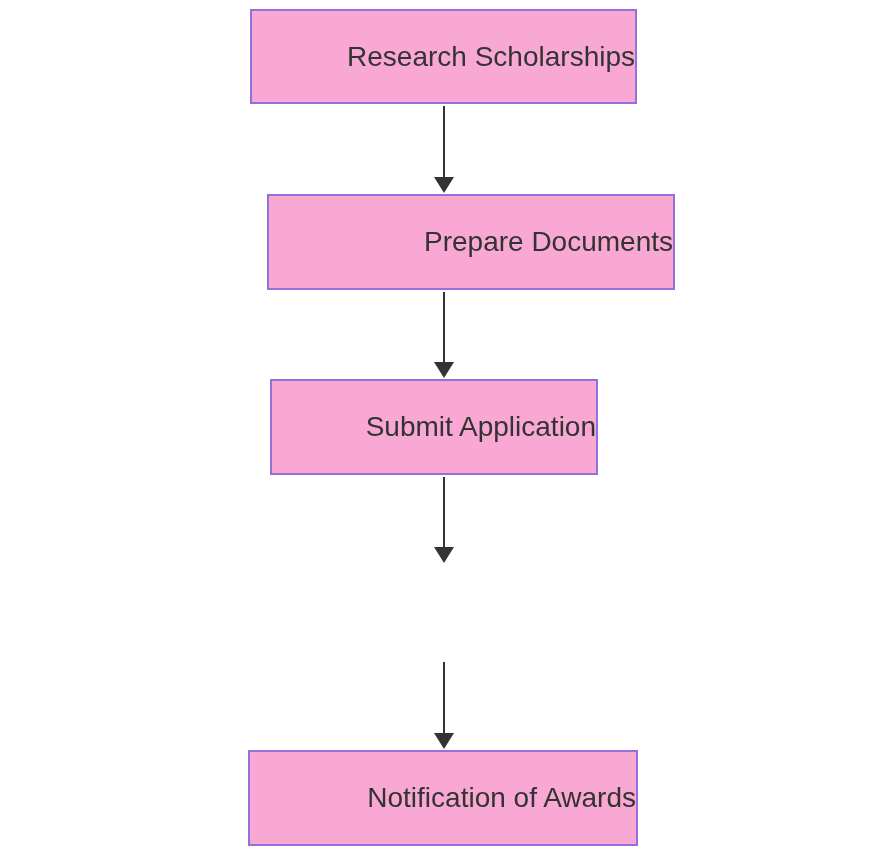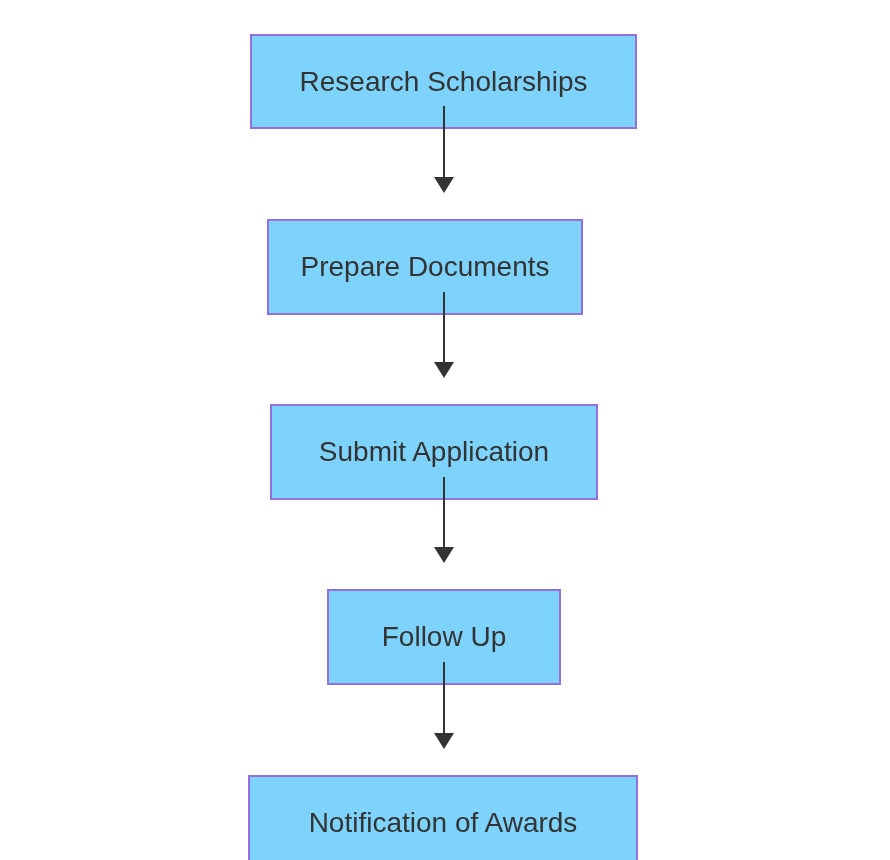--- a/index.html
+++ b/index.html
@@ -14,35 +14,34 @@
     position: relative;
     overflow: hidden;
   }
   .flowchart {
     position: absolute;
     inset: 0;
   }
   .node {
     position: absolute;
     box-sizing: border-box;
-    background: #7dd3fc;
+    background: #f9a8d4;
     border: 2px solid #9370DB;
     display: flex;
     align-items: center;
-    justify-content: center;
+    justify-content: flex-end;
     color: #333333;
     font-size: 28px;
     line-height: 1.2;
     text-align: center;
     white-space: nowrap;
-    margin-top: 25px;
   }
   
   .node-1 { left: 250px; top: 9px;   width: 387px; height: 95px; }
-  .node-2 { left: 267px; top: 194px; width: 316px; height: 96px; }
+  .node-2 { left: 267px; top: 194px; width: 408px; height: 96px; }
   .node-3 { left: 270px; top: 379px; width: 328px; height: 96px; }
   .node-4 { left: 327px; top: 564px; width: 234px; height: 96px; }
   .node-5 { left: 248px; top: 750px; width: 390px; height: 96px; }
 
   .arrow {
     position: absolute;
     width: 22px;
     display: flex;
     flex-direction: column;
     align-items: center;
@@ -90,23 +89,20 @@
 
   <div class="node node-3">
     <span>Submit Application</span>
   </div>
 
   <div class="arrow arrow-3">
     <div class="arrow-line"></div>
     <div class="arrow-head"></div>
   </div>
 
-  <div class="node node-4">
-    <span>Follow Up</span>
-  </div>
 
   <div class="arrow arrow-4">
     <div class="arrow-line"></div>
     <div class="arrow-head"></div>
   </div>
 
   <div class="node node-5">
     <span>Notification of Awards</span>
   </div>
 

